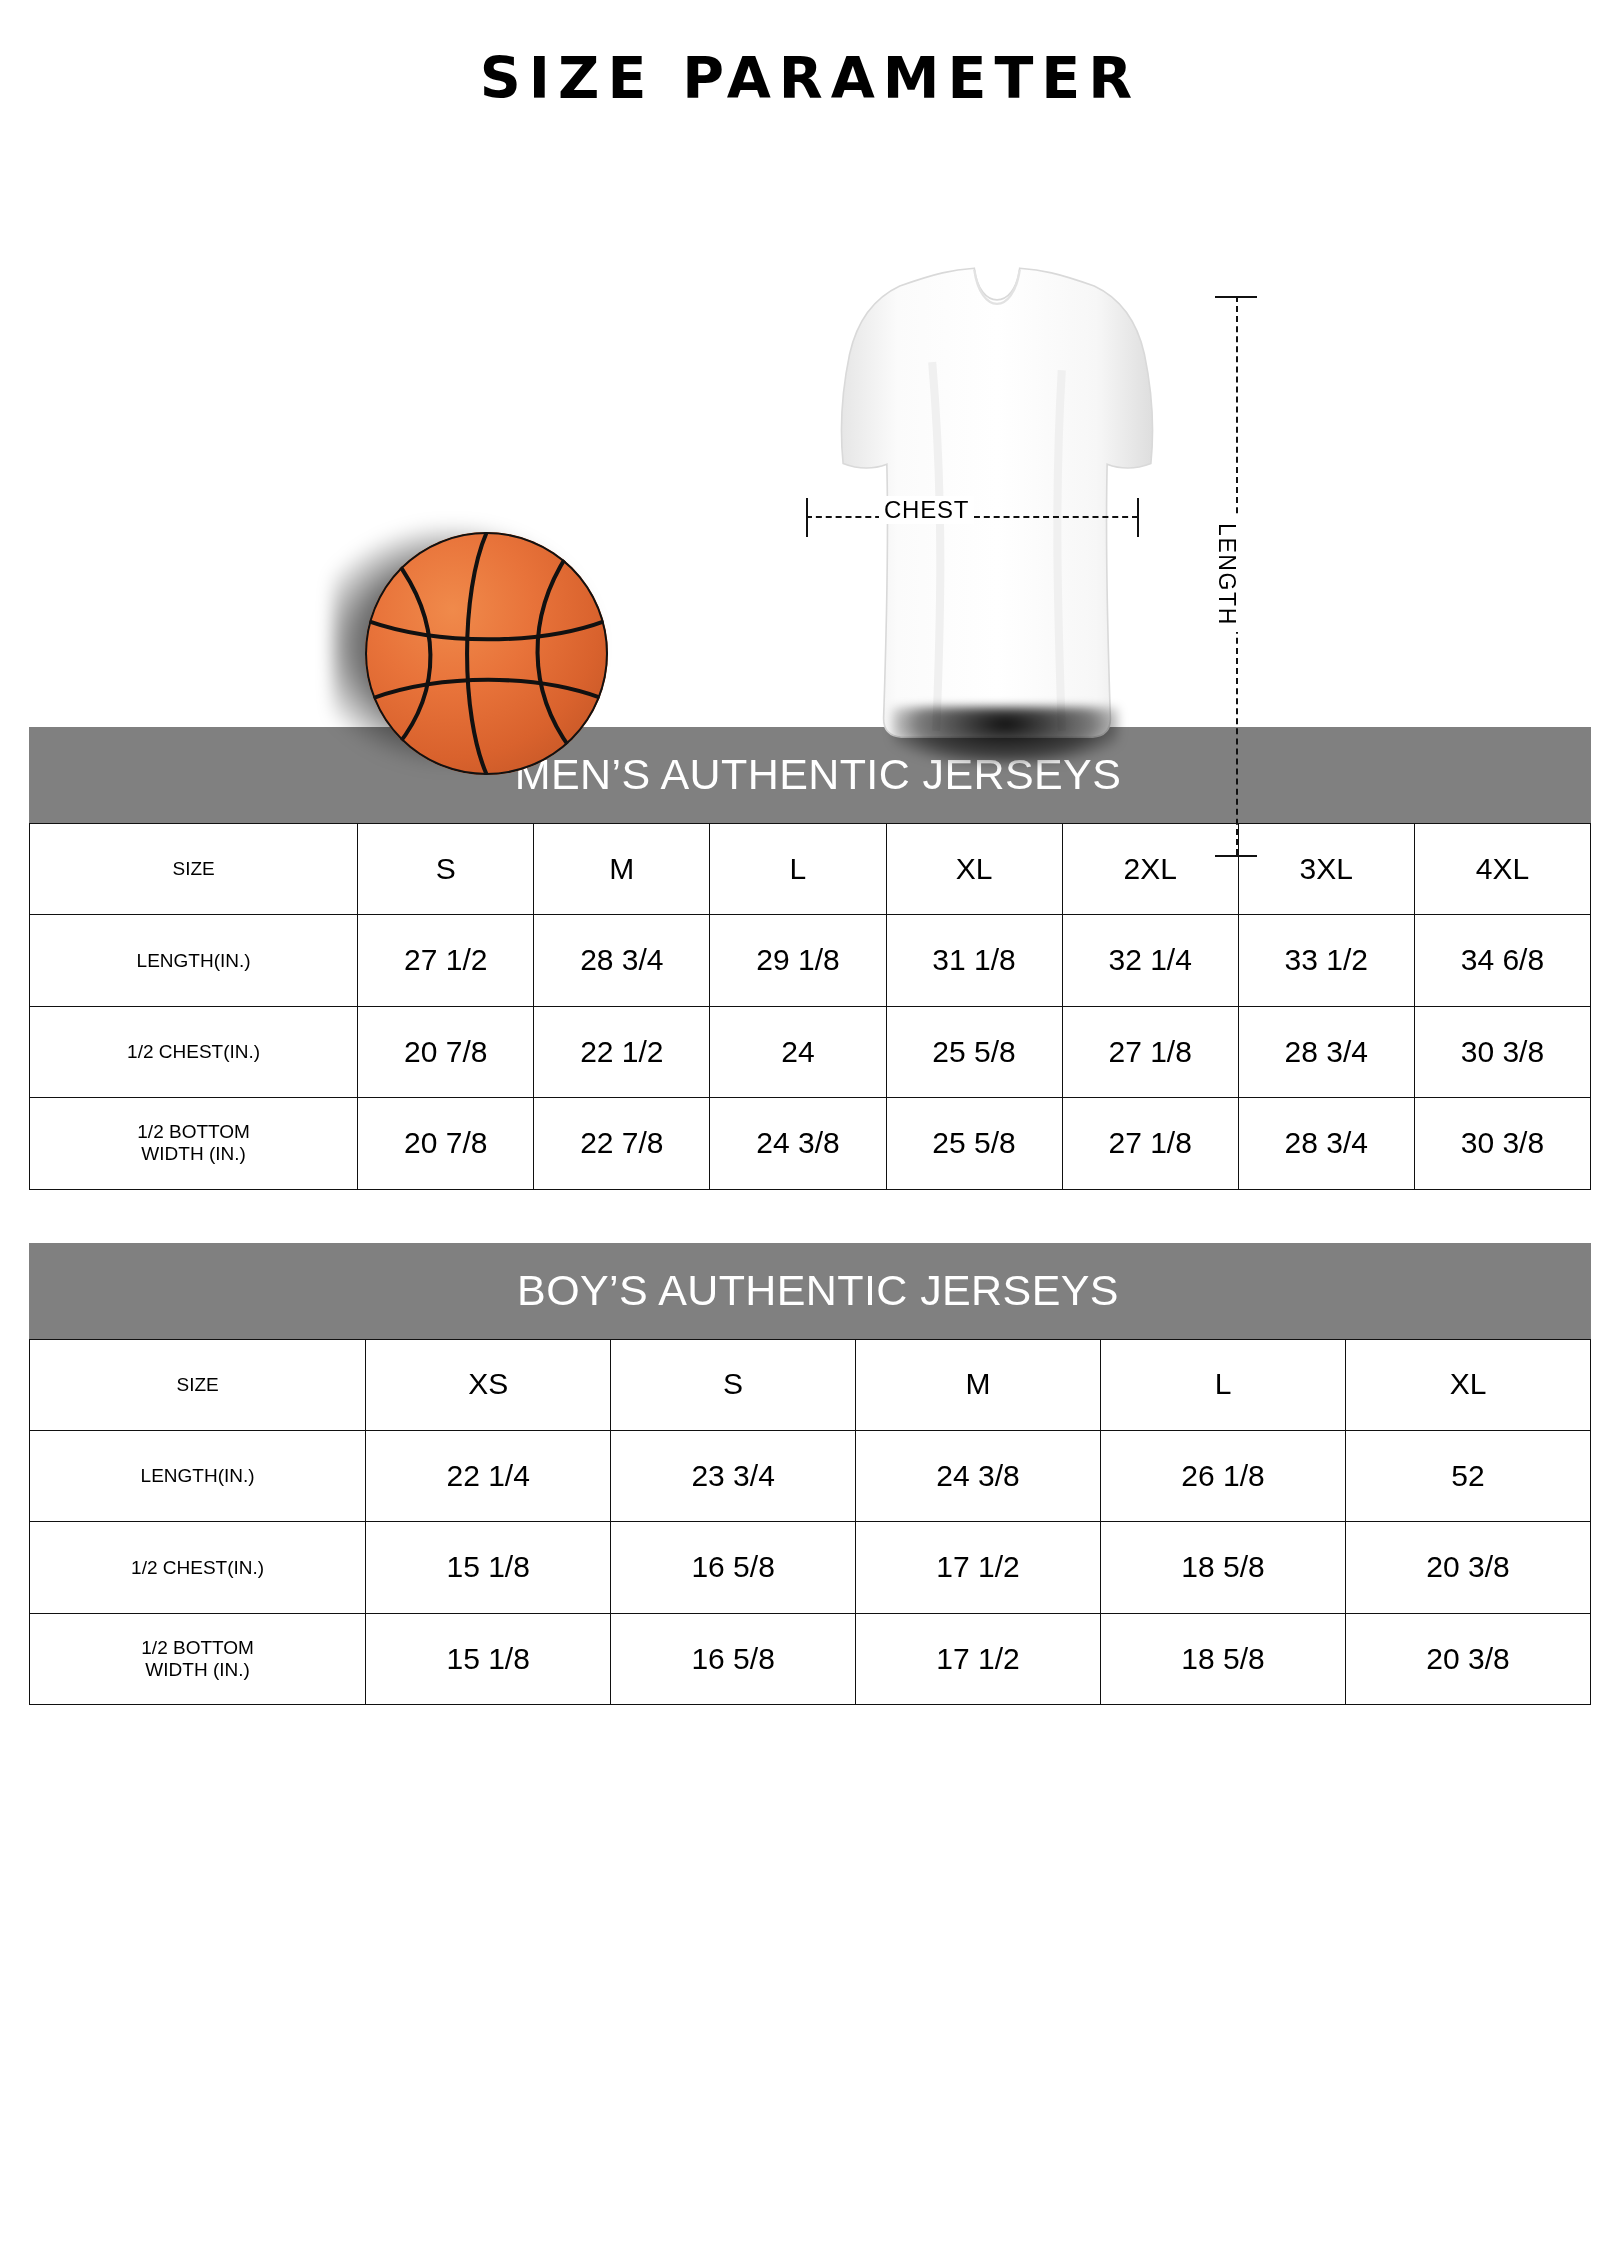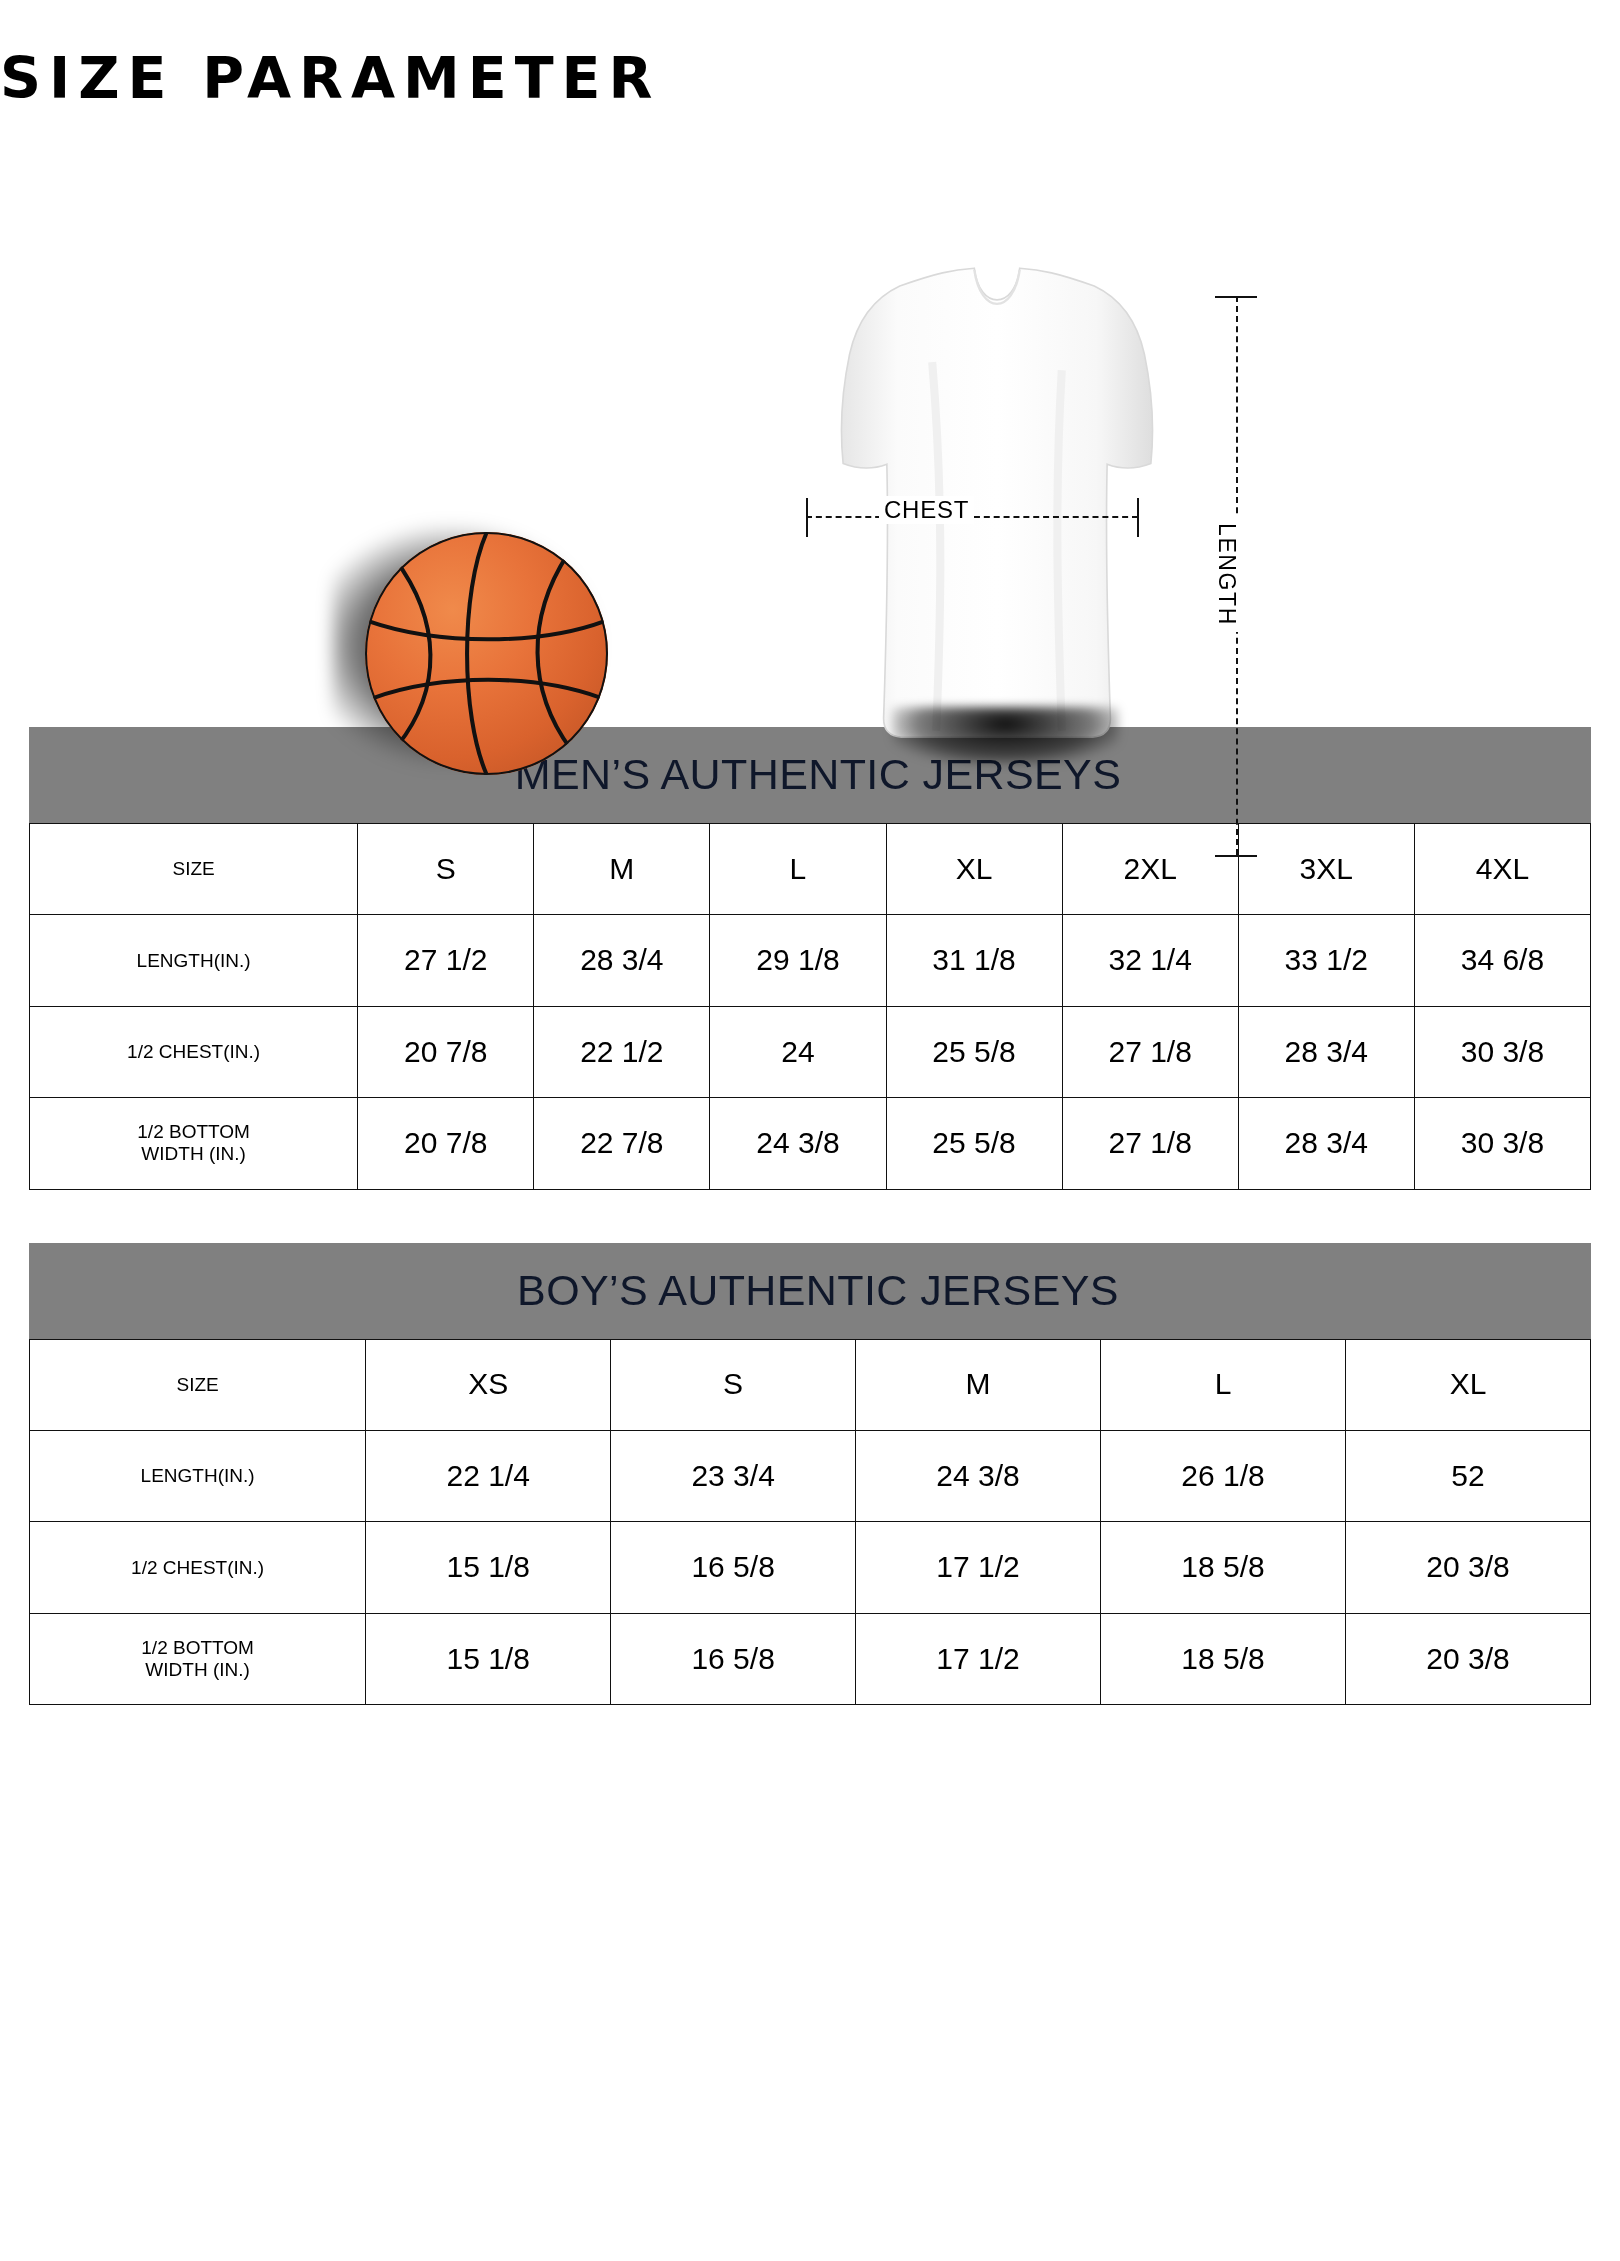--- a/index.html
+++ b/index.html
@@ -18,21 +18,21 @@
 
   .page {
     width: 1620px;
     height: 2261px;
     position: relative;
     box-sizing: border-box;
   }
 
   
   .title {
-    text-align: left;
+    text-align: center;
     font-family: "DejaVu Sans", sans-serif;
     font-weight: bold;
     font-size: 57px;
     letter-spacing: 8px;
     padding-top: 45px;
     color: #000;
   }
 
   
   .illustration {
@@ -141,21 +141,21 @@
     background: #fff;
     padding: 6.5px 0;
   }
 
   
   .table-block {
     margin: 0 29px;
   }
   .table-header {
     background: #808080;
-    color: #0f172a;
+    color: #ffffff;
     text-align: center;
     font-size: 43px;
     padding: 23px 0 24px 16px;
     letter-spacing: 0.4px;
   }
   table {
     border-collapse: collapse;
     width: 100%;
     table-layout: fixed;
   }

